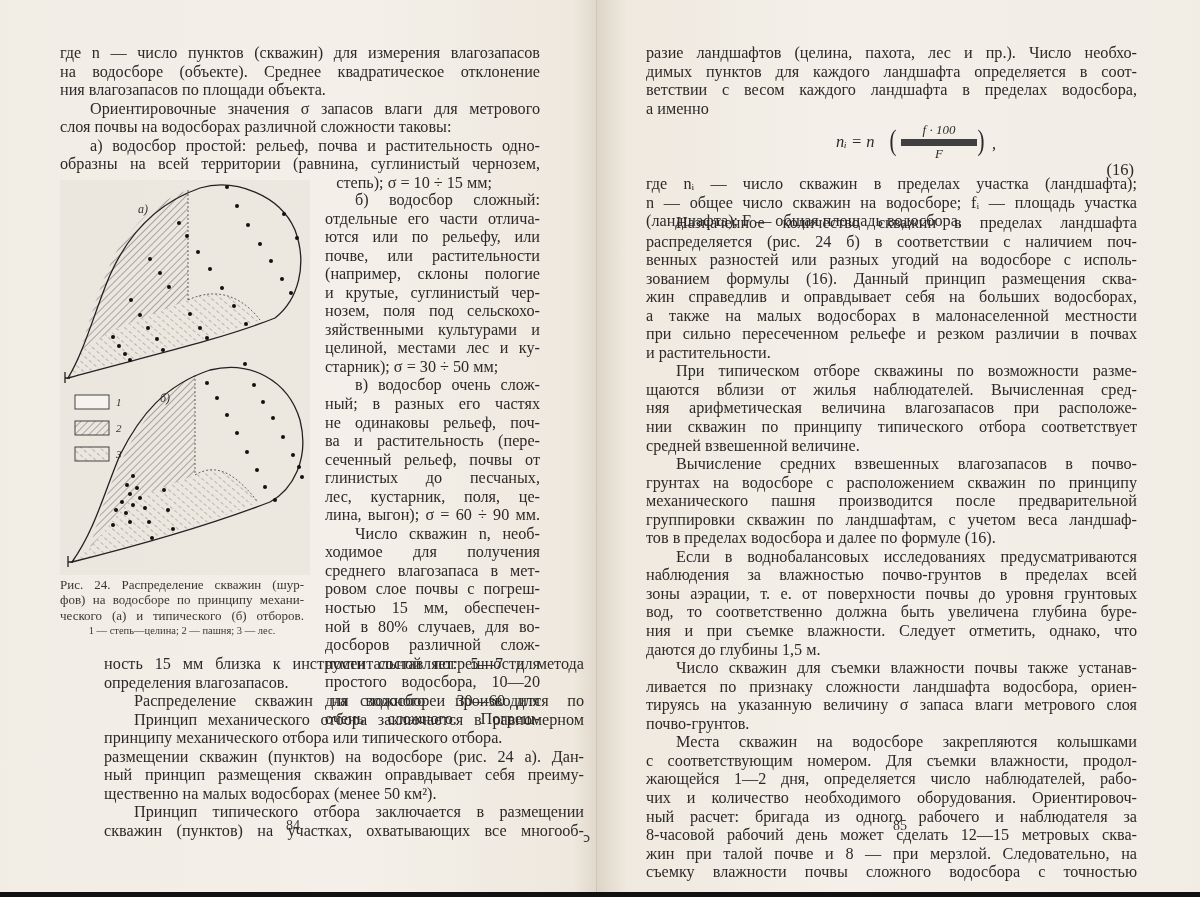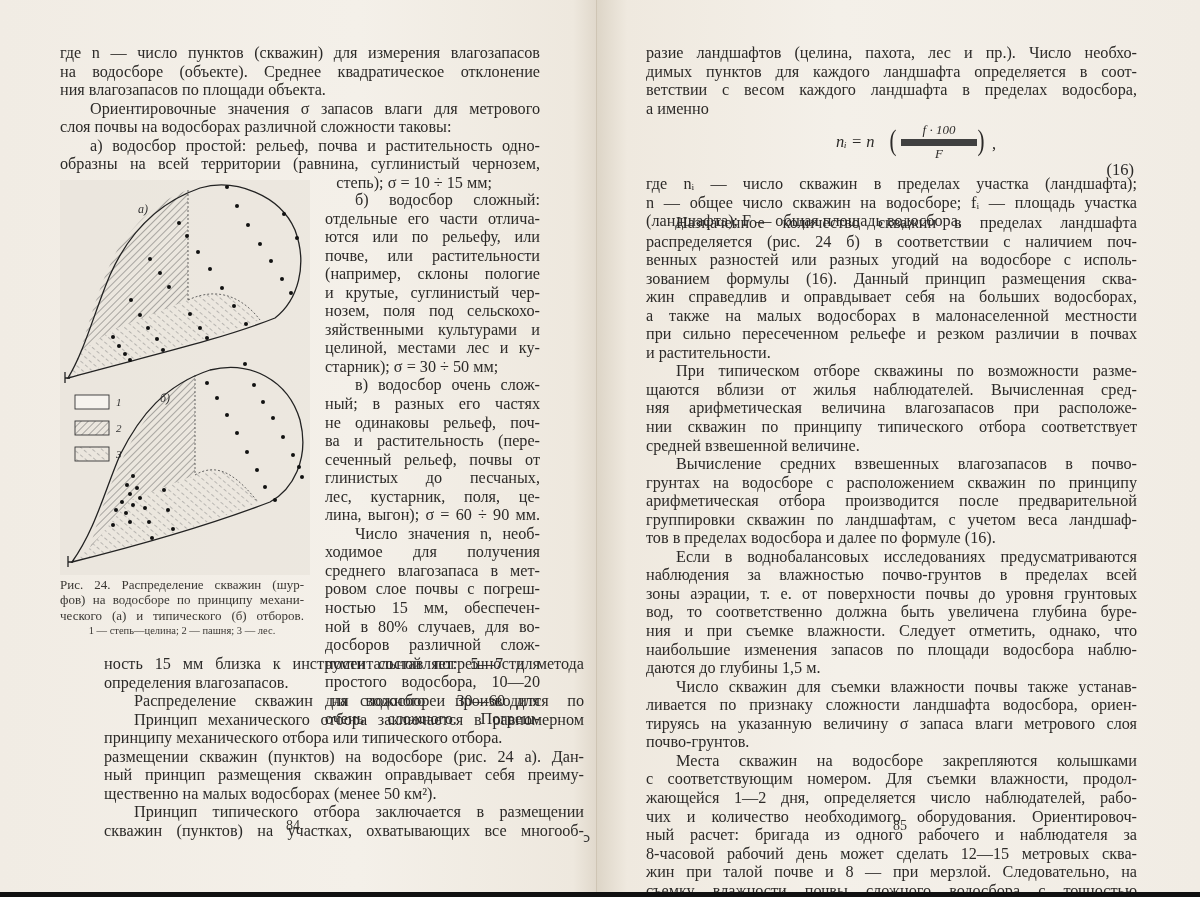--- a/index.html
+++ b/index.html
@@ -175,21 +175,21 @@
       <span class="line">целиной, местами лес и ку-</span>
       <span class="line last">старник); σ = 30 ÷ 50 мм;</span>
       <span class="line ind">в) водосбор очень слож-</span>
       <span class="line">ный; в разных его частях</span>
       <span class="line">не одинаковы рельеф, поч-</span>
       <span class="line">ва и растительность (пере-</span>
       <span class="line">сеченный рельеф, почвы от</span>
       <span class="line">глинистых до песчаных,</span>
       <span class="line">лес, кустарник, поля, це-</span>
       <span class="line">лина, выгон); σ = 60 ÷ 90 мм.</span>
-      <span class="line ind">Число значения n, необ-</span>
+      <span class="line ind">Число скважин n, необ-</span>
       <span class="line">ходимое для получения</span>
       <span class="line">среднего влагозапаса в мет-</span>
       <span class="line">ровом слое почвы с погреш-</span>
       <span class="line">ностью 15 мм, обеспечен-</span>
       <span class="line">ной в 80% случаев, для во-</span>
       <span class="line">досборов различной слож-</span>
       <span class="line">ности составляет: 5—7 для</span>
       <span class="line">простого водосбора, 10—20</span>
       <span class="line">для сложного и 30—60 для</span>
       <span class="line">очень сложного. Погреш-</span>
@@ -257,29 +257,28 @@
       <span class="line">а также на малых водосборах в малонаселенной местности</span>
       <span class="line">при сильно пересеченном рельефе и резком различии в почвах</span>
       <span class="line last">и растительности.</span>
       <span class="line ind">При типическом отборе скважины по возможности разме-</span>
       <span class="line">щаются вблизи от жилья наблюдателей. Вычисленная сред-</span>
       <span class="line">няя арифметическая величина влагозапасов при расположе-</span>
       <span class="line">нии скважин по принципу типического отбора соответствует</span>
       <span class="line last">средней взвешенной величине.</span>
       <span class="line ind">Вычисление средних взвешенных влагозапасов в почво-</span>
       <span class="line">грунтах на водосборе с расположением скважин по принципу</span>
-      <span class="line">арифметическая отбора производится после предварительной</span>
+      <span class="line">механического пашня производится после предварительной</span>
       <span class="line">группировки скважин по ландшафтам, с учетом веса ландшаф-</span>
       <span class="line last">тов в пределах водосбора и далее по формуле (16).</span>
       <span class="line ind">Если в воднобалансовых исследованиях предусматриваются</span>
       <span class="line">наблюдения за влажностью почво-грунтов в пределах всей</span>
       <span class="line">зоны аэрации, т. е. от поверхности почвы до уровня грунтовых</span>
       <span class="line">вод, то соответственно должна быть увеличена глубина буре-</span>
       <span class="line">ния и при съемке влажности. Следует отметить, однако, что</span>
-      <span class="line">наибольшие изменения запасов по площади водосбора наблю-</span>
       <span class="line last">даются до глубины 1,5 м.</span>
       <span class="line ind">Число скважин для съемки влажности почвы также устанав-</span>
       <span class="line">ливается по признаку сложности ландшафта водосбора, ориен-</span>
       <span class="line">тируясь на указанную величину σ запаса влаги метрового слоя</span>
       <span class="line last">почво-грунтов.</span>
       <span class="line ind">Места скважин на водосборе закрепляются колышками</span>
       <span class="line">с соответствующим номером. Для съемки влажности, продол-</span>
       <span class="line">жающейся 1—2 дня, определяется число наблюдателей, рабо-</span>
       <span class="line">чих и количество необходимого оборудования. Ориентировоч-</span>
       <span class="line">ный расчет: бригада из одного рабочего и наблюдателя за</span>

